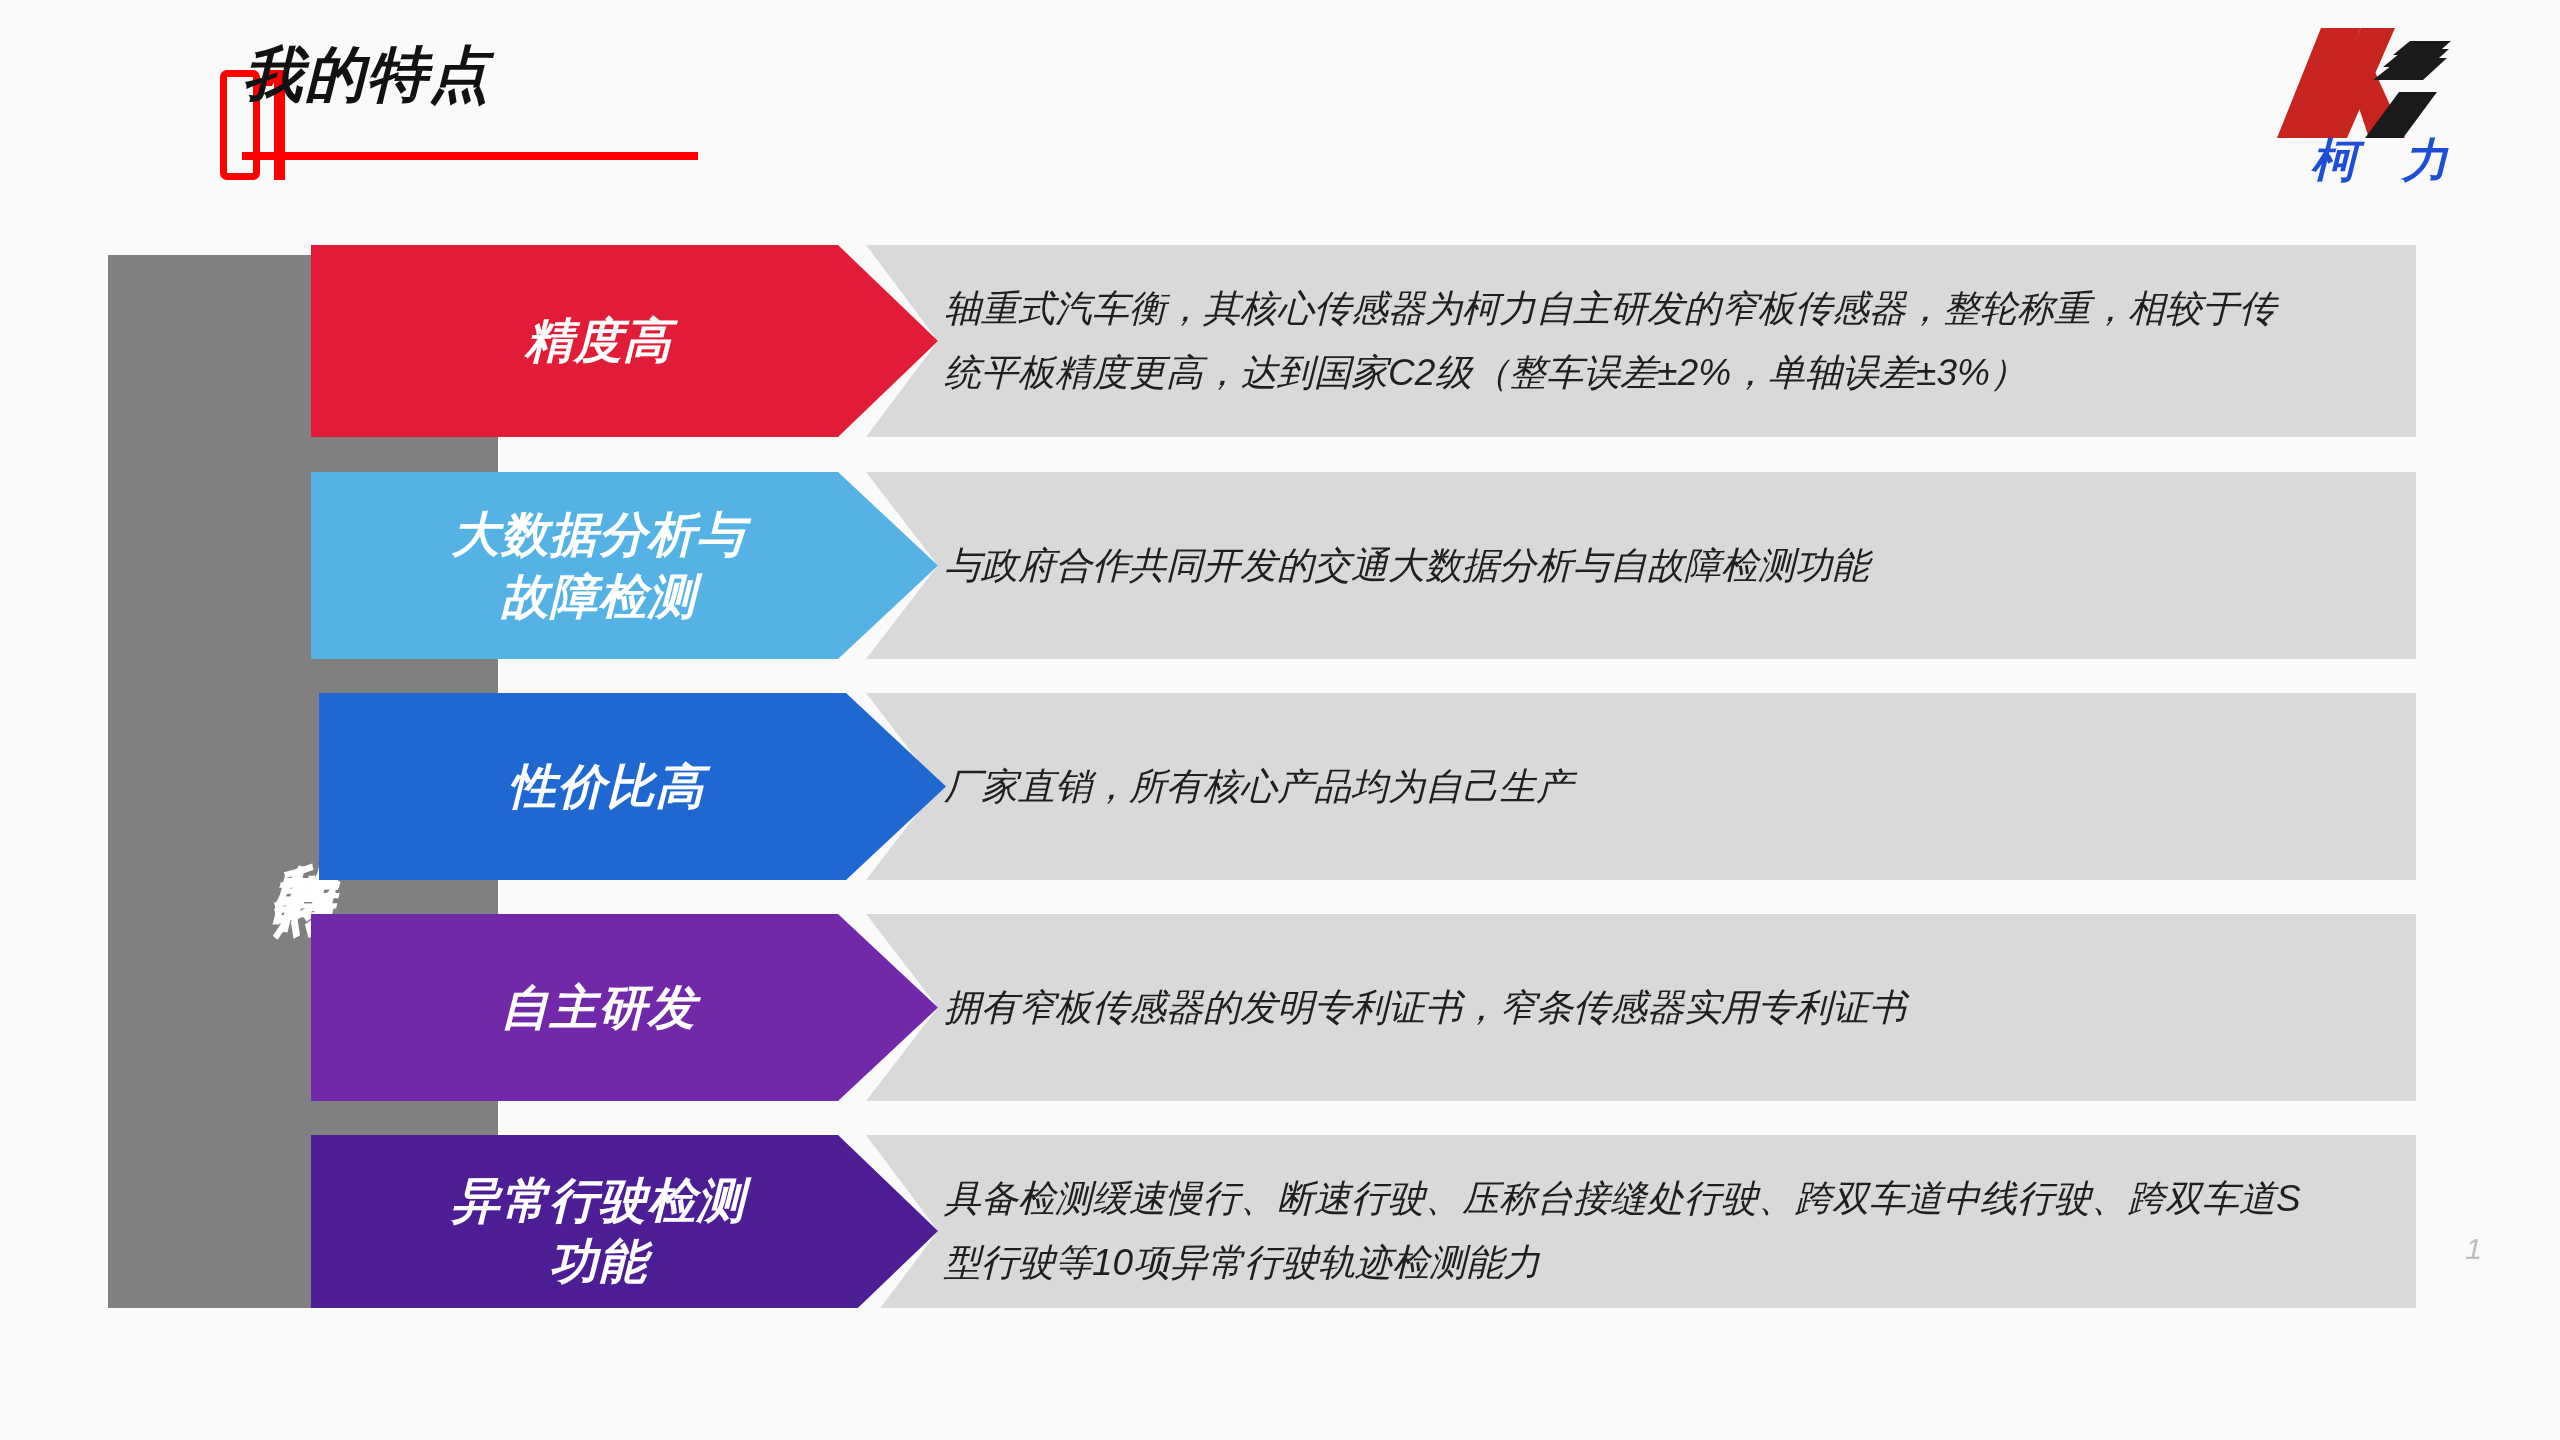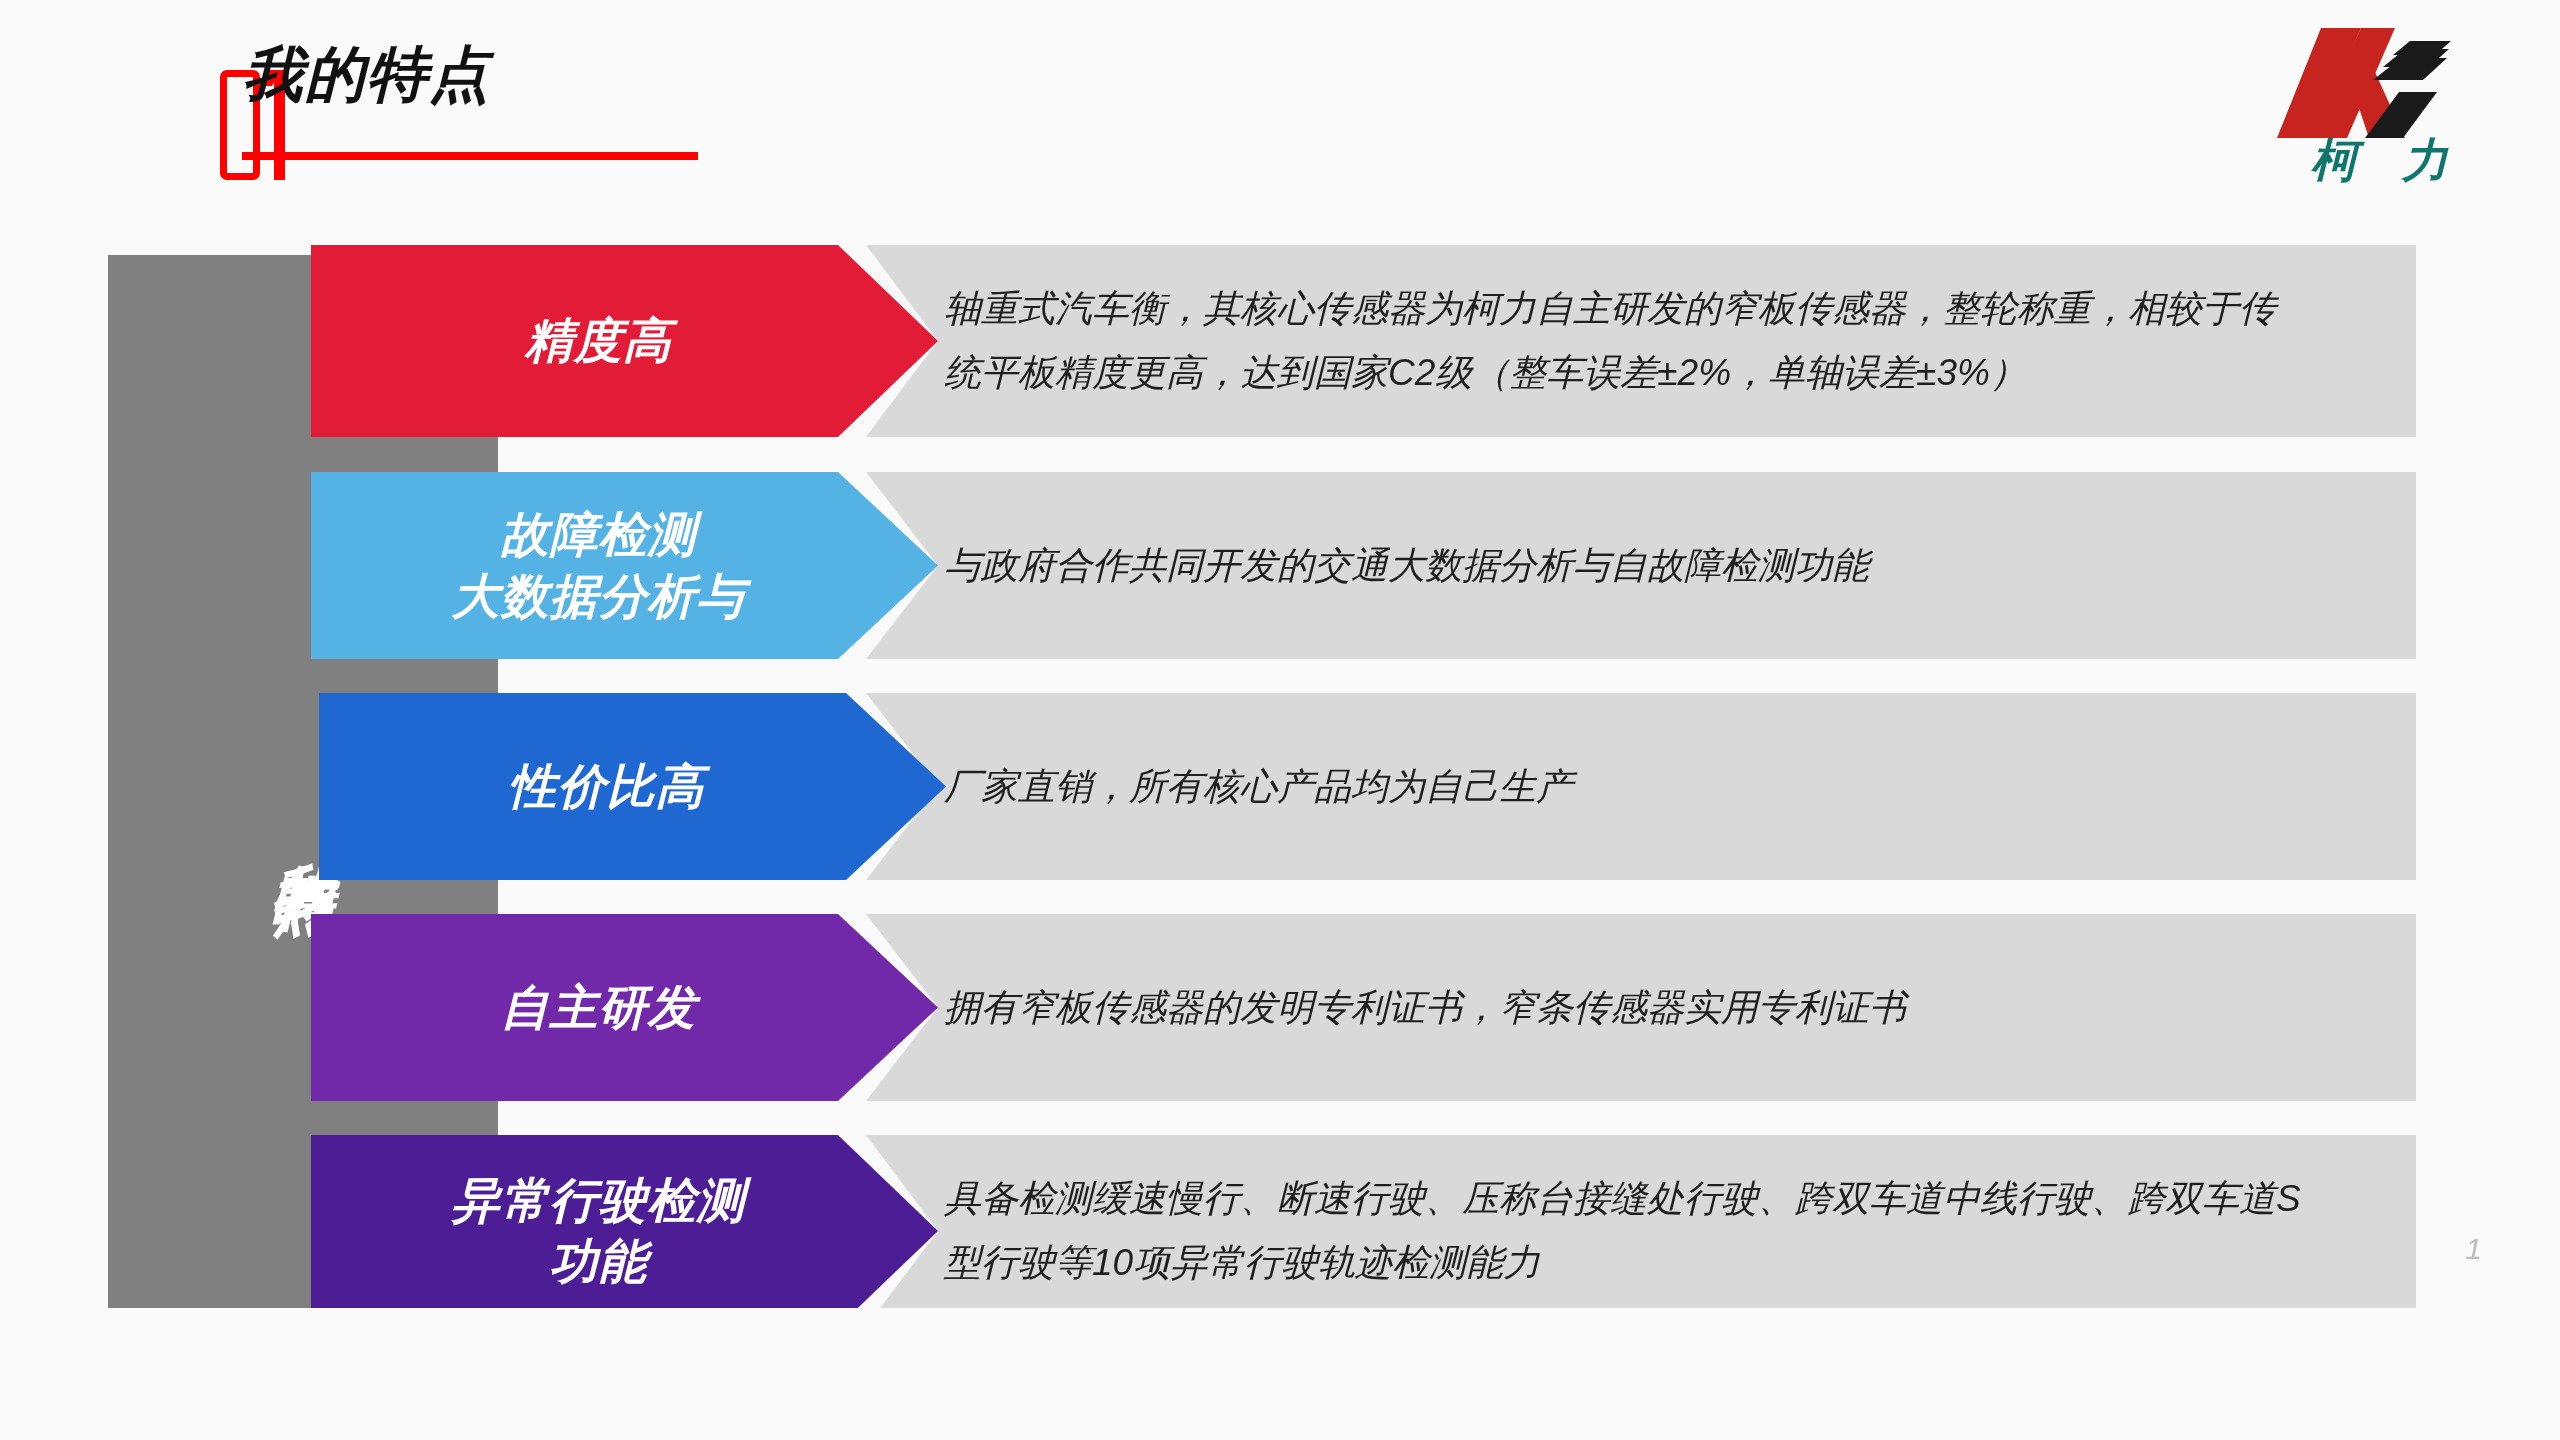--- a/index.html
+++ b/index.html
@@ -94,21 +94,21 @@
     left: 0; top: 0;
     width: 205px; height: 110px;
   }
   #logo-text {
     position: absolute;
     left: 0; top: 106px;
     width: 205px;
     text-align: center;
     font-size: 46px;
     font-weight: 700;
-    color: #0f766e;
+    color: #1d4ed8;
     letter-spacing: 16px;
     line-height: 52px;
     text-indent: 16px;
   }
 
   
   #diagram {
     position: absolute;
     left: 0; top: 210px;
     width: 2560px; height: 1230px;
@@ -255,22 +255,22 @@
             </div>
           </div>
         </div>
         <div class="row" style="top: 262px; height: 187px;">
           <div class="row-plate" style="background: rgb(217, 217, 217);"></div>
           <div class="row-text">
             <span>与政府合作共同开发的交通大数据分析与自故障检测功能</span>
           </div>
           <div class="row-arrow" style="background: rgb(84, 179, 228);">
             <div class="row-arrow-label">
+              <span>大数据分析与</span>
               <span>故障检测</span>
-              <span>大数据分析与</span>
             </div>
           </div>
         </div>
         <div class="row" style="top: 483px; height: 187px;">
           <div class="row-plate" style="background: rgb(217, 217, 217);"></div>
           <div class="row-text">
             <span>厂家直销，所有核心产品均为自己生产</span>
           </div>
           <div class="row-arrow" style="background: rgb(31, 104, 209); margin-left: 8px;">
             <div class="row-arrow-label">

